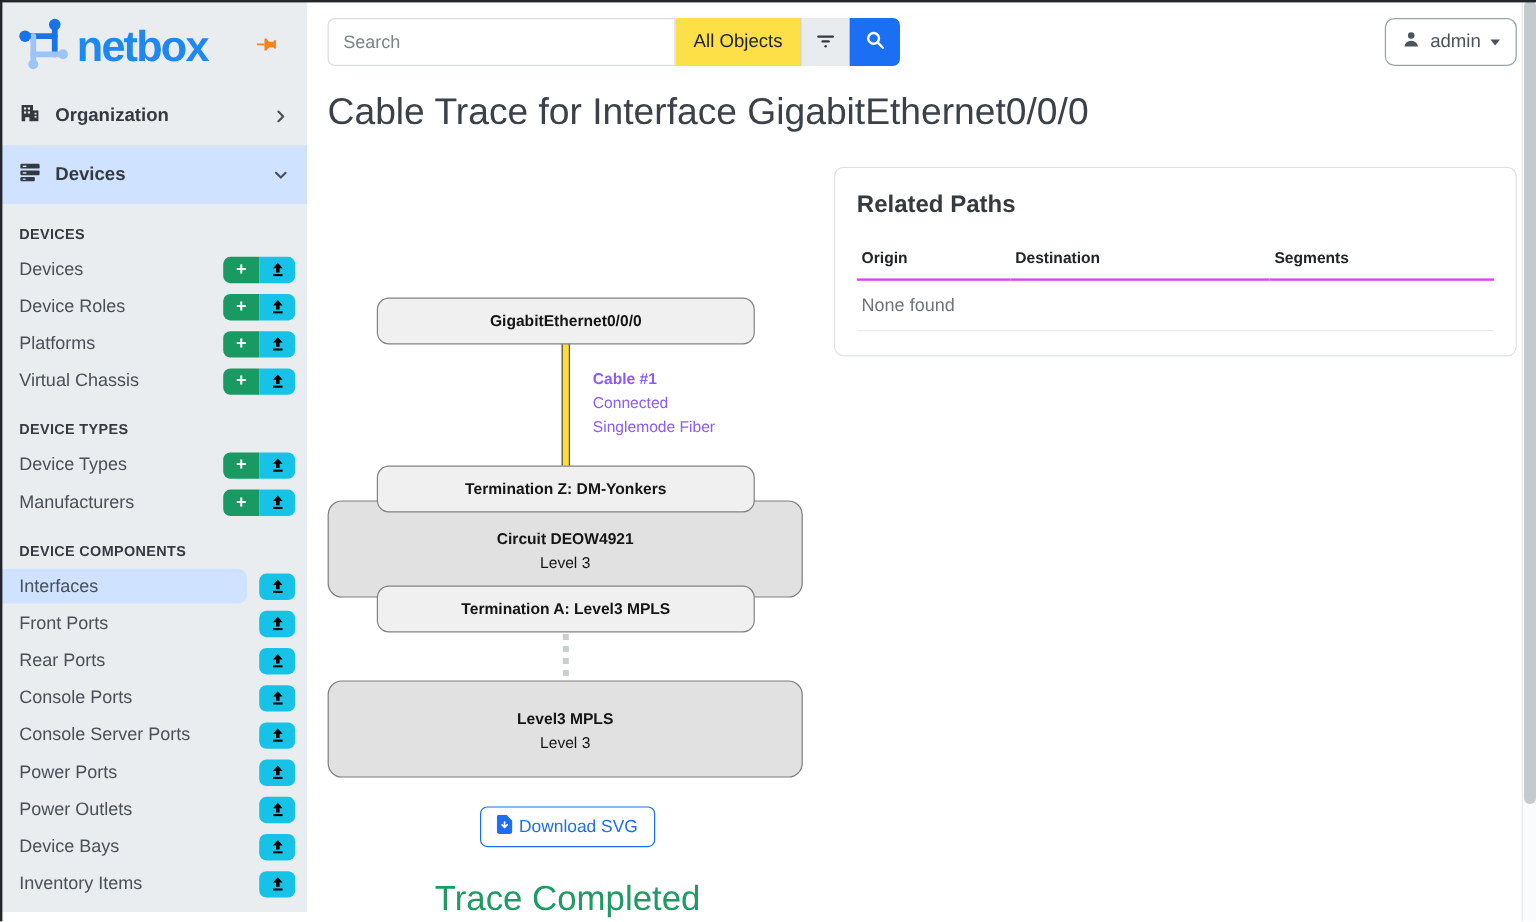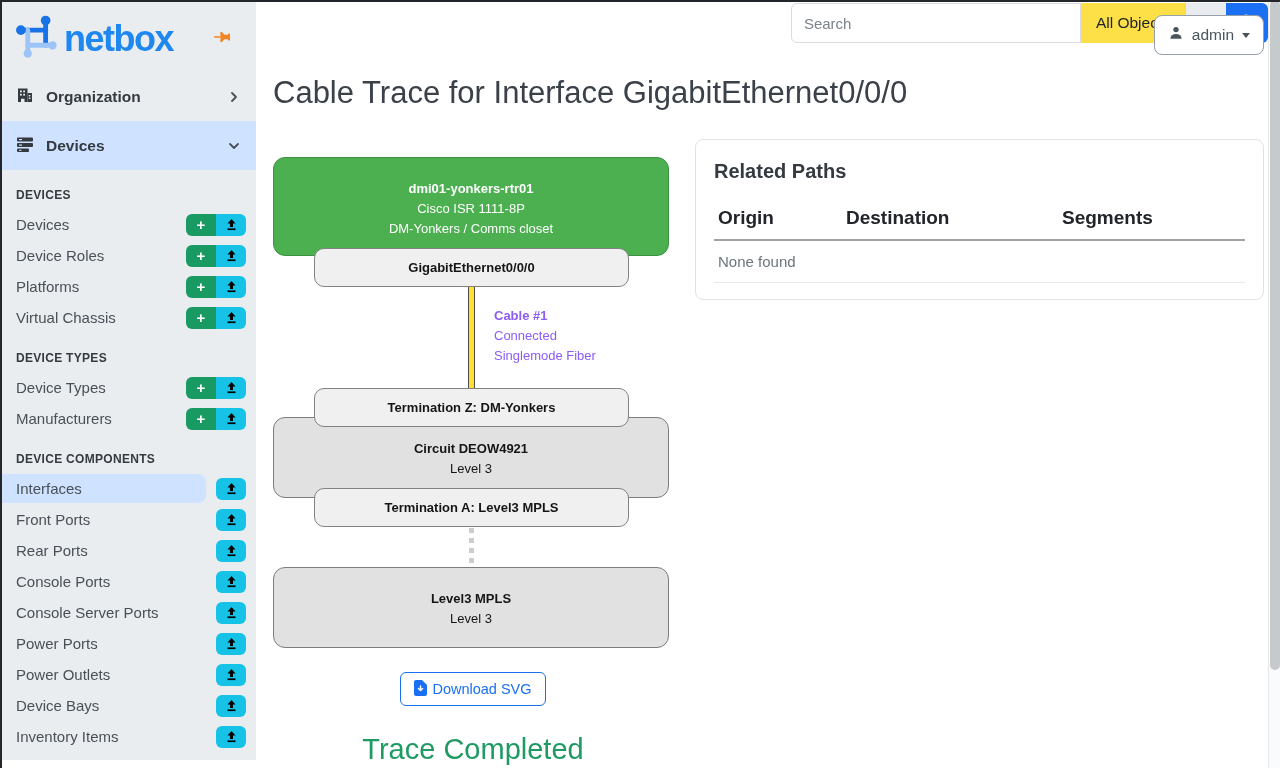--- a/index.html
+++ b/index.html
@@ -24,21 +24,21 @@
   .side-item{height:31px;display:flex;align-items:center;justify-content:space-between;padding:0 10px 0 16px;font-size:15px;color:#495057;position:relative;cursor:pointer}
   .side-item .label{position:relative;z-index:1}
   .side-item.active::before{content:"";position:absolute;left:0;top:1px;bottom:1px;width:206px;background:#cfe2ff;border-radius:0 8px 8px 0}
   .btn-pair{display:flex;position:relative;z-index:1}
   .btn-add{width:30px;height:22px;background:#189a62;color:#fff;border:none;border-radius:6px 0 0 6px;font-size:15px;font-weight:700;display:flex;align-items:center;justify-content:center;cursor:pointer;line-height:1}
   .btn-import{width:30px;height:22px;background:#16c3e6;border:none;display:flex;align-items:center;justify-content:center;cursor:pointer;border-radius:0 6px 6px 0}
   .btn-import.solo{border-radius:6px}
 
   
   main{flex:1;position:relative;padding-left:17px;height:768px}
-  .topbar{position:relative;height:55px;padding-top:3px;display:flex;justify-content:flex-end}
+  .topbar{position:relative;height:55px;padding-top:15px;display:flex;justify-content:flex-start}
   .search-group{display:flex;height:40px}
   .search-input{width:290px;border:1px solid #d9dde1;border-radius:6px 0 0 6px;padding:0 12px;font-size:15px;color:#212529;outline:none;font-family:"Liberation Sans",sans-serif}
   .search-input::placeholder{color:#7b838b}
   .scope{background:#fde047;display:flex;align-items:center;padding:0 15px;font-size:15.5px;color:#212529;border-right:1px solid #ced4da;cursor:pointer;white-space:nowrap}
   .filter-btn{width:40px;background:#e9ecef;border:none;display:flex;align-items:center;justify-content:center;cursor:pointer}
   .search-btn{width:42px;background:#1a6ff2;border:none;border-radius:0 6px 6px 0;display:flex;align-items:center;justify-content:center;cursor:pointer}
   .user-btn{position:absolute;right:4px;top:15px;height:40px;padding:0 13px;border:1px solid #97a0a8;border-radius:8px;background:#fff;display:flex;align-items:center;gap:8px;font-size:15.5px;color:#4a545c;cursor:pointer;font-family:"Liberation Sans",sans-serif}
   .caret{width:0;height:0;border-left:4.5px solid transparent;border-right:4.5px solid transparent;border-top:5px solid #4a545c}
 
   .page-title{font-size:31px;font-weight:400;color:#3a4149;margin:19px 0 0;line-height:38px}
@@ -63,21 +63,21 @@
   .far-box{top:410px}
   .dash-line{position:absolute;left:196px;top:371px;width:5px;height:39px;background:repeating-linear-gradient(to bottom,#c9ced3 0 5px,transparent 5px 10px)}
   .download-row{position:absolute;top:515px;width:100%;text-align:center}
   .download-btn{display:inline-flex;align-items:center;gap:5px;height:31px;padding:16px 13px;background:#fff;border:1px solid #1a6ff2;border-radius:6px;color:#1a6ff2;font-size:14.5px;cursor:pointer;font-family:"Liberation Sans",sans-serif}
   .trace-status{position:absolute;top:576px;width:100%;text-align:center;font-size:29px;color:#1e9a62;font-weight:400}
 
   
   .card{border:1px solid #dfe3e8;border-radius:8px;background:#fff;padding:16px 18px;min-height:158px}
   .card-title{font-size:20px;font-weight:700;color:#343a40;margin:4px 0 18px}
   .paths-table{width:100%;border-collapse:collapse}
-  .paths-table th{text-align:left;font-size:19px;font-weight:700;color:#212529;padding:6px 8px 10px 4px;border-bottom:2px solid #a3a3a3}
+  .paths-table th{text-align:left;font-size:13px;font-weight:700;color:#212529;padding:6px 8px 10px 4px;border-bottom:2px solid #d946ef}
   .paths-table th:nth-child(1){width:128px}
   .paths-table th:nth-child(2){width:216px}
   .paths-table td{font-size:15px;color:#6c757d;padding:12px 4px;border-bottom:1px solid #e7eaec}
 
   
   .scrollbar{width:12px;min-width:12px;height:768px;background:#fafbfc;border-left:1px solid #e6e8ea;position:relative}
   .scroll-thumb{position:absolute;top:0;left:1px;width:10px;height:670px;background:#c5cacd;border-radius:5px;cursor:grab}
 </style>
 </head>
 <body>
@@ -358,25 +358,20 @@
     </button>
   </div>
 
   <h1 class="page-title">Cable Trace for Interface GigabitEthernet0/0/0</h1>
 
   <div class="content-row">
 
     <div class="left-col">
       <div class="diagram">
 
-        <div class="dbox device-box">
-          <div class="bname">dmi01-yonkers-rtr01</div>
-          <div>Cisco ISR 1111-8P</div>
-          <div>DM-Yonkers / Comms closet</div>
-        </div>
 
         <div class="dbox small-box">
           <span>GigabitEthernet0/0/0</span>
         </div>
 
         <div class="cable-line"></div>
         <div class="cable-label">
           <div class="bname">Cable #1</div>
           <div>Connected</div>
           <div>Singlemode Fiber</div>

